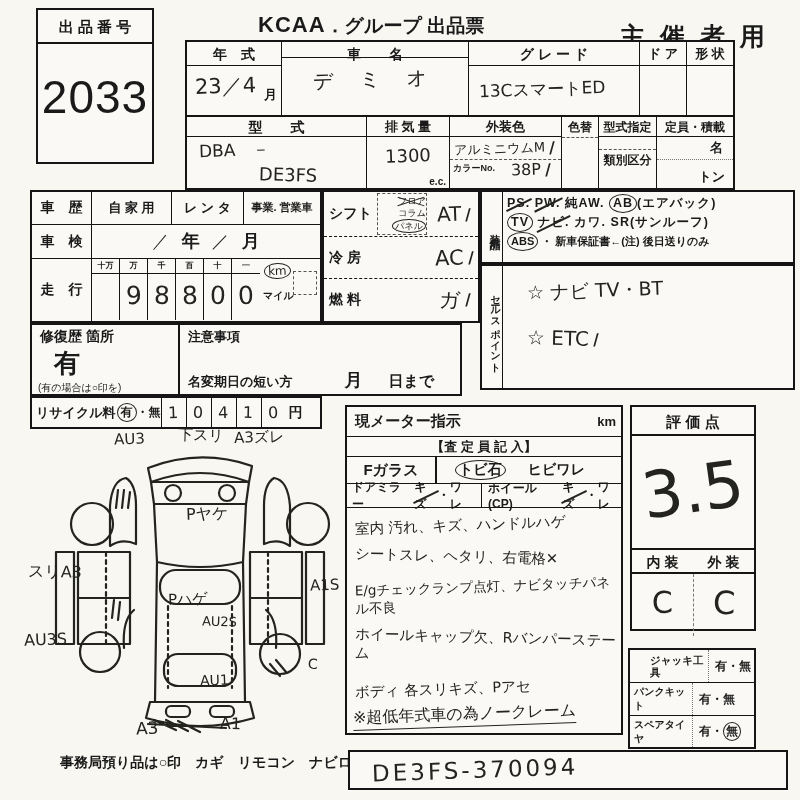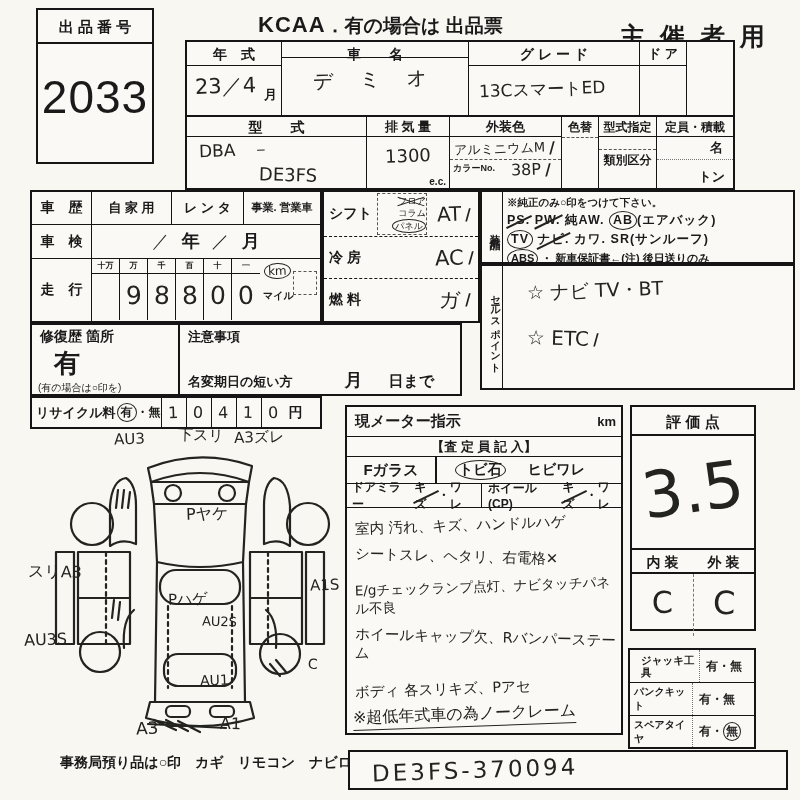--- a/index.html
+++ b/index.html
@@ -35,21 +35,21 @@
 <body>
 
 <div class="sheet">
 
   <div class="abs bx" style="left:36px;top:8px;width:118px;height:156px;">
     <div class="hdr ctr cellB" style="height:34px;line-height:34px;font-size:15px;border-bottom-width:2px;">出 品 番 号</div>
     <div class="ctr" style="margin-top:26px;font-size:46px;letter-spacing:1px;">2033</div>
   </div>
 
   <div class="abs" style="left:258px;top:12px;font-size:19px;font-weight:bold;">
-    <span style="font-weight:900;font-size:22px;letter-spacing:1px;">KCAA</span><span>．有の場合は 出品票</span>
+    <span style="font-weight:900;font-size:22px;letter-spacing:1px;">KCAA</span><span>．グループ 出品票</span>
   </div>
   <div class="abs" style="left:620px;top:20px;font-size:25px;font-weight:900;letter-spacing:4px;">主 催 者 用</div>
 
   <div class="abs bx" style="left:185px;top:40px;width:550px;height:150px;border-width:2.5px;">
     <div class="flex cellB" style="height:75px;border-bottom-width:2px;">
       <div class="cellR" style="width:95px;">
         <div class="hdr ctr cellB" style="height:24px;line-height:24px;font-size:14px;">年　式</div>
         <div style="padding:6px 4px 0 8px;">
           <span class="hw" style="font-size:21px;">23／4</span>
           <span class="hdr" style="font-size:13px;float:right;margin-top:14px;">月</span>
@@ -62,20 +62,23 @@
         </div>
       </div>
       <div class="cellR" style="width:171px;">
         <div class="hdr ctr cellB" style="height:24px;line-height:24px;font-size:14px;">グ レ ー ド</div>
         <div style="padding:12px 0 0 10px;">
           <span class="hw" style="font-size:17px;">13CスマートED</span>
         </div>
       </div>
       <div class="cellR" style="width:47px;">
         <div class="hdr ctr cellB" style="height:24px;line-height:24px;font-size:13px;">ド ア</div>
+      </div>
+      <div class="grow">
+        <div class="hdr ctr cellB" style="height:24px;line-height:24px;font-size:13px;">形 状</div>
       </div>
     </div>
     <div class="flex" style="height:71px;">
       <div class="cellR" style="width:180px;">
         <div class="hdr ctr cellB" style="height:20px;line-height:20px;font-size:14px;">型　　式</div>
         <div style="padding:1px 6px 0 12px;line-height:24px;">
           <span class="hw" style="font-size:17px;">DBA　－</span><br>
           <span class="hw2" style="font-size:18px;margin-left:60px;">DE3FS</span>
         </div>
       </div>
@@ -206,21 +209,20 @@
     <div class="flex" style="height:41px;align-items:center;">
       <span class="hdr" style="width:48px;font-size:14px;padding-left:5px;">燃 料</span>
       <span class="hw2" style="font-size:21px;margin-left:62px;">ガ</span>
       <span class="hw tick">∕</span>
     </div>
   </div>
 
   <div class="abs bx flex" style="left:480px;top:190px;width:315px;height:74px;border-width:2.5px;">
     <div class="vert hdr ctr cellR" style="width:21px;font-size:11px;padding-top:4px;letter-spacing:3px;">装備品</div>
     <div style="padding:2px 4px;line-height:17px;">
-      <div class="hdr" style="font-size:10.5px;">※純正のみ○印をつけて下さい。</div>
       <div class="hdr" style="font-size:12.5px;letter-spacing:1px;">
         <span class="slashed">PS.</span>
         <span class="slashed">PW.</span>
         <span>純AW.</span>
         <span class="oval-sm">AB</span><span>(エアバック)</span>
       </div>
       <div class="hdr" style="font-size:12.5px;letter-spacing:1px;">
         <span class="oval-sm">TV</span>
         <span class="slashed">ナビ.</span>
         <span>カワ.</span>
@@ -352,21 +354,21 @@
       <span class="hdr ctr grow" style="line-height:24px;font-size:14px;">外 装</span>
     </div>
     <div class="flex" style="height:62px;">
       <span class="ctr grow" style="border-right:1.5px dashed #777;"><span class="hw" style="font-size:30px;line-height:58px;">C</span></span>
       <span class="ctr grow"><span class="hw2" style="font-size:32px;line-height:58px;">C</span></span>
     </div>
   </div>
 
   <div class="abs bx" style="left:628px;top:648px;width:128px;height:101px;border-width:2px;">
     <div class="flex cellB" style="height:33px;align-items:center;">
-      <span class="hdr" style="width:58px;font-size:10.5px;padding-left:11px;line-height:12px;border-right:1px dotted #777;align-self:stretch;display:flex;align-items:center;">ジャッキ工具</span>
+      <span class="hdr" style="width:58px;font-size:10.5px;padding-left:20px;line-height:12px;border-right:1px dotted #777;align-self:stretch;display:flex;align-items:center;">ジャッキ工具</span>
       <span class="hdr" style="font-size:12px;margin-left:6px;"><span>有</span><span>・</span><span>無</span></span>
     </div>
     <div class="flex cellB" style="height:33px;align-items:center;">
       <span class="hdr" style="width:58px;font-size:10px;padding-left:4px;border-right:1px dotted #777;align-self:stretch;display:flex;align-items:center;">パンクキット</span>
       <span class="hdr" style="font-size:12px;margin-left:6px;"><span>有</span><span>・</span><span>無</span></span>
     </div>
     <div class="flex" style="height:31px;align-items:center;">
       <span class="hdr" style="width:58px;font-size:10px;padding-left:4px;border-right:1px dotted #777;align-self:stretch;display:flex;align-items:center;">スペアタイヤ</span>
       <span class="hdr" style="font-size:12px;margin-left:6px;"><span>有</span><span>・</span><span class="oval-sm" style="border-width:1.3px;padding:0 2px;">無</span></span>
     </div>

